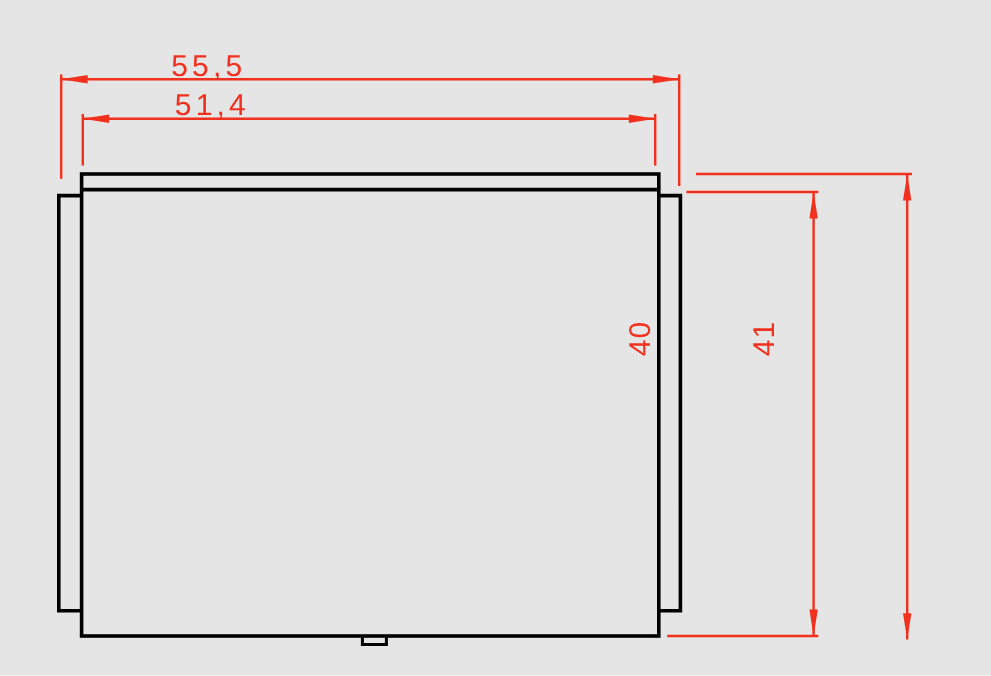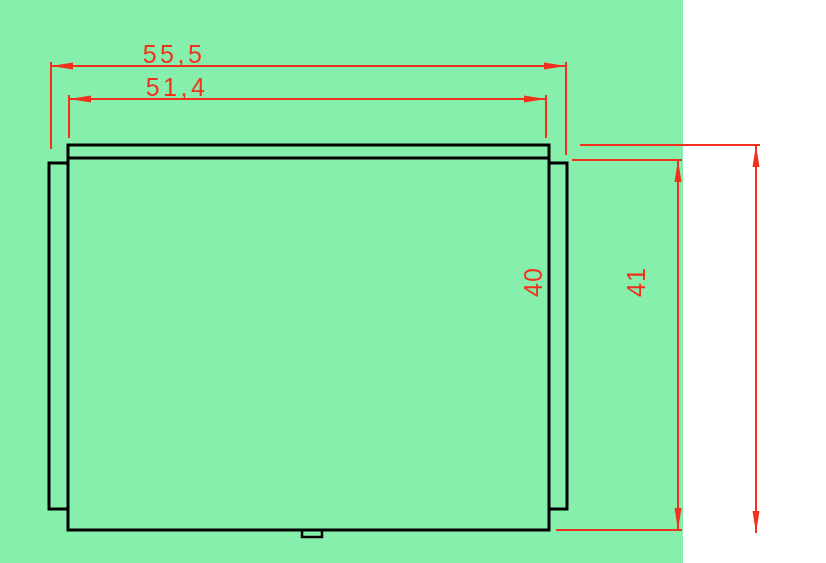--- a/index.html
+++ b/index.html
@@ -5,23 +5,23 @@
   html, body {
     margin: 0;
     padding: 0;
     background: #ffffff;
     width: 826px;
     height: 563px;
     overflow: hidden;
   }
   .canvas-wrap {
     position: relative;
-    width: 683px;
+    width: 826px;
     height: 563px;
-    background: #86efac;
+    background: #e5e5e5;
   }
   svg {
     display: block;
   }
   .outline {
     fill: none;
     stroke: #000000;
     stroke-width: 3;
   }
   .outline-thin {

